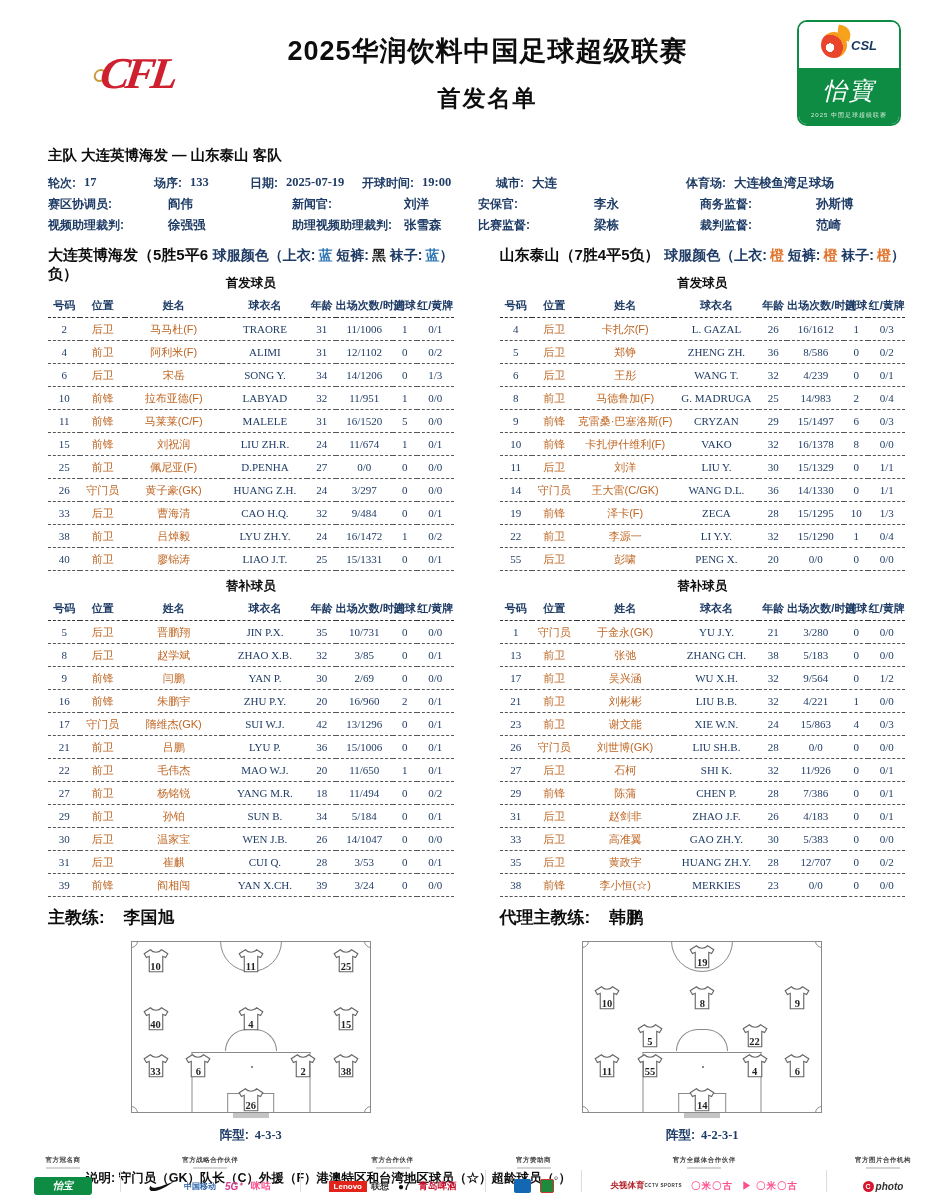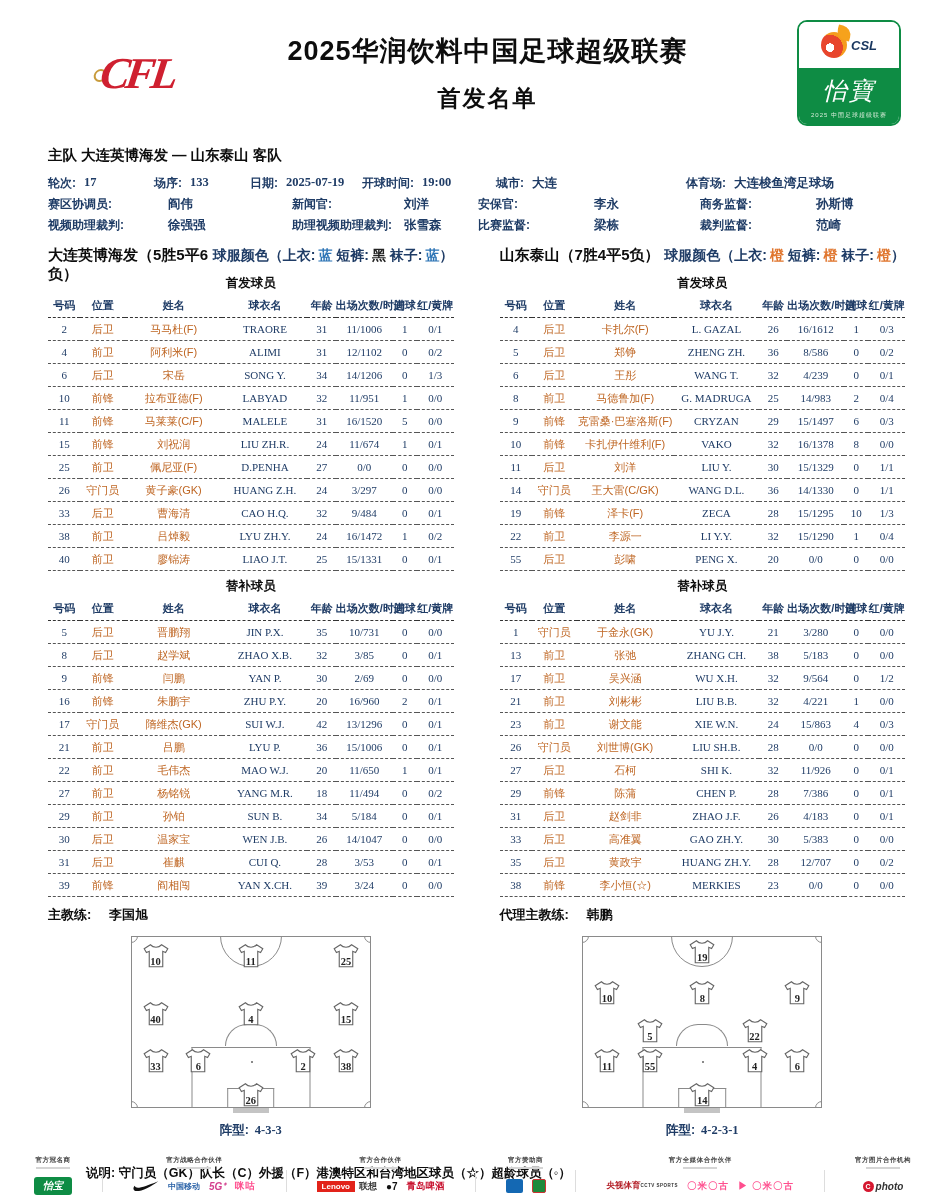--- a/index.html
+++ b/index.html
@@ -47,21 +47,21 @@
   .kit-line { font-size: 14px; font-weight: bold; color: #1f3c66; white-space: nowrap; }
   .kit-line .kv { margin-left: 3px; }
   .sec-title { font-size: 12.5px; font-weight: bold; color: #0d0d0d; margin-top: 7px; text-align: center; }
   table.roster { width: 100%; border-collapse: collapse; margin-top: 4px; table-layout: fixed; }
   table.roster th { font-size: 11px; font-weight: bold; color: #1f3c66; border-bottom: 1px dashed #333; padding: 2px 0 4px; white-space: nowrap; }
   table.roster td { font-size: 11px; text-align: center; border-bottom: 1px dashed #555; padding: 3.5px 0; color: #1f3c66; font-family: "Liberation Serif", serif; }
   table.roster td.c1, table.roster td.c2 { color: #bf6623; font-family: "Liberation Sans", sans-serif; }
   table.roster col.w0{width:8%} table.roster col.w1{width:11%} table.roster col.w2{width:24%}
   table.roster col.w3{width:21%} table.roster col.w4{width:7%} table.roster col.w5{width:14%}
   table.roster col.w6{width:6%} table.roster col.w7{width:9%}
-  .coach-line { margin-top: 9px; font-size: 13px; font-weight: bold; color: #0d0d0d; }
+  .coach-line { margin-top: 9px; font-size: 17px; font-weight: bold; color: #0d0d0d; }
   .coach-line .cname { margin-left: 14px; }
 
   
   .pitch-wrap { margin-top: 12px; display: flex; flex-direction: column; align-items: center; }
   .pitch { position: relative; width: 240px; height: 172px; border: 1px solid #8a8a8a; overflow: hidden; background: #fff; }
   .p-line { position: absolute; border: 1px solid #8a8a8a; }
   .center-circle { width: 62px; height: 62px; border-radius: 50%; left: 50%; top: -32px; transform: translateX(-50%); }
   .pen-box { width: 50%; height: 36%; left: 50%; bottom: -1px; transform: translateX(-50%); border-bottom: none; }
   .goal-box { width: 20%; height: 12%; left: 50%; bottom: -1px; transform: translateX(-50%); border-bottom: none; }
   .pen-arc { width: 52px; height: 22px; left: 50%; bottom: 36%; transform: translateX(-50%); border-radius: 52px 52px 0 0; border-bottom: none; }
@@ -81,21 +81,21 @@
   .notes { margin: 26px 48px 0 86px; font-size: 12.5px; font-weight: bold; color: #0d0d0d; }
 
   
   .footer { position: absolute; left: 0; right: 0; bottom: 10px; display: flex; justify-content: space-between; align-items: flex-start; padding: 0 34px; }
   .fgroup { display: flex; flex-direction: column; align-items: center; }
   .flabel { font-size: 6.5px; color: #444; font-weight: bold; letter-spacing: .5px; white-space: nowrap; }
   .fsub { width: 34px; height: 2px; background: #d5d5d5; margin-top: 2px; }
   .flogos { display: flex; align-items: center; gap: 9px; margin-top: 9px; height: 16px; }
   .fdiv { width: 1px; height: 22px; background: #ddd; margin-top: 14px; }
   .lg { display: inline-flex; align-items: center; font-weight: bold; white-space: nowrap; }
-  .lg-yibao { background: #0e8c44; color: #fff; font-style: italic; font-size: 10px; padding: 2px 9px; border-radius: 3px; }
+  .lg-yibao { background: #0e8c44; color: #fff; font-style: italic; font-size: 10px; padding: 2px 19px; border-radius: 3px; }
   .lg-cmcc { color: #2b63a8; font-size: 8px; }
   .lg-g5 { color: #d33f8d; font-size: 10px; font-style: italic; }
   .lg-migu { color: #ff4e8e; font-size: 9.5px; letter-spacing: 1px; }
   .lg-lenovo { background: #e2231a; color: #fff; font-size: 8px; padding: 1px 5px; }
   .lg-lenovocn { color: #3a3a3a; font-size: 9px; margin-left: -5px; }
   .lg-dark7 { color: #111; font-size: 10px; }
   .lg-tsingtao { color: #c8102e; font-size: 9.5px; }
   .lg-blueblock { width: 17px; height: 14px; background: #1468b3; border-radius: 2px; }
   .lg-greenblock { width: 14px; height: 14px; background: #1d8a3c; border-radius: 2px; border: 1px solid #c33; }
   .lg-cctv { color: #b5222a; font-size: 8.5px; line-height: 1.1; }

